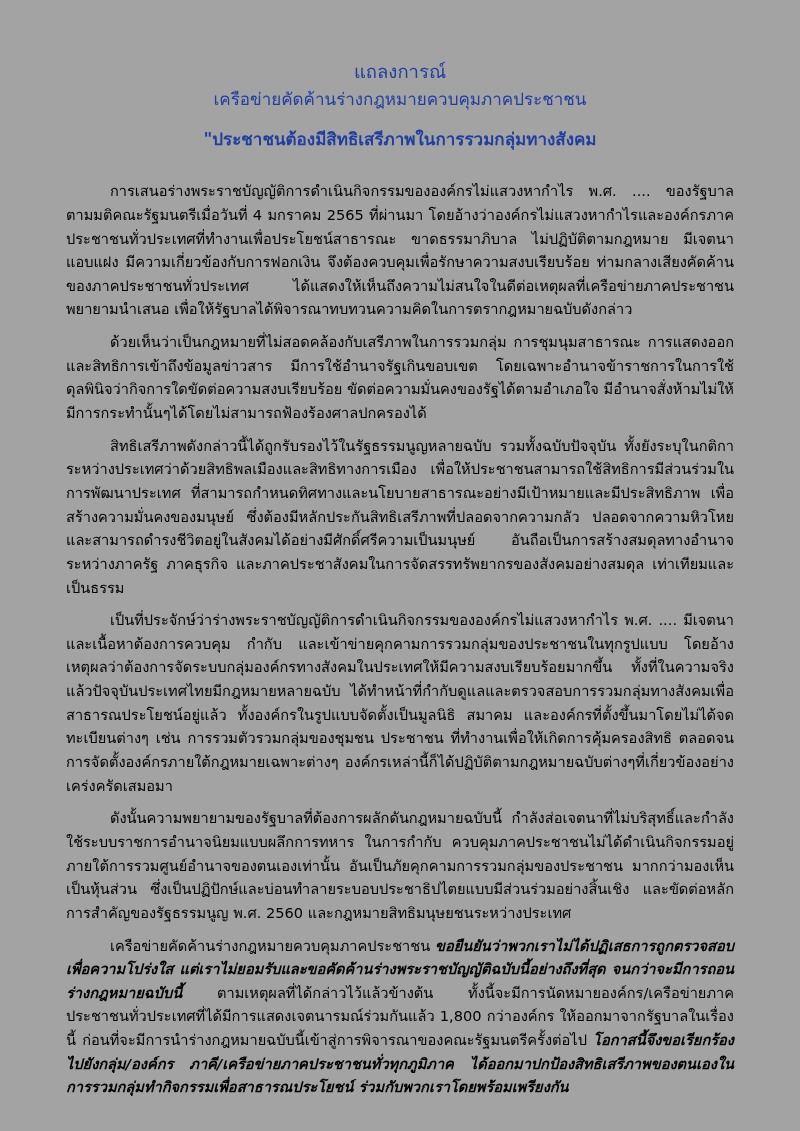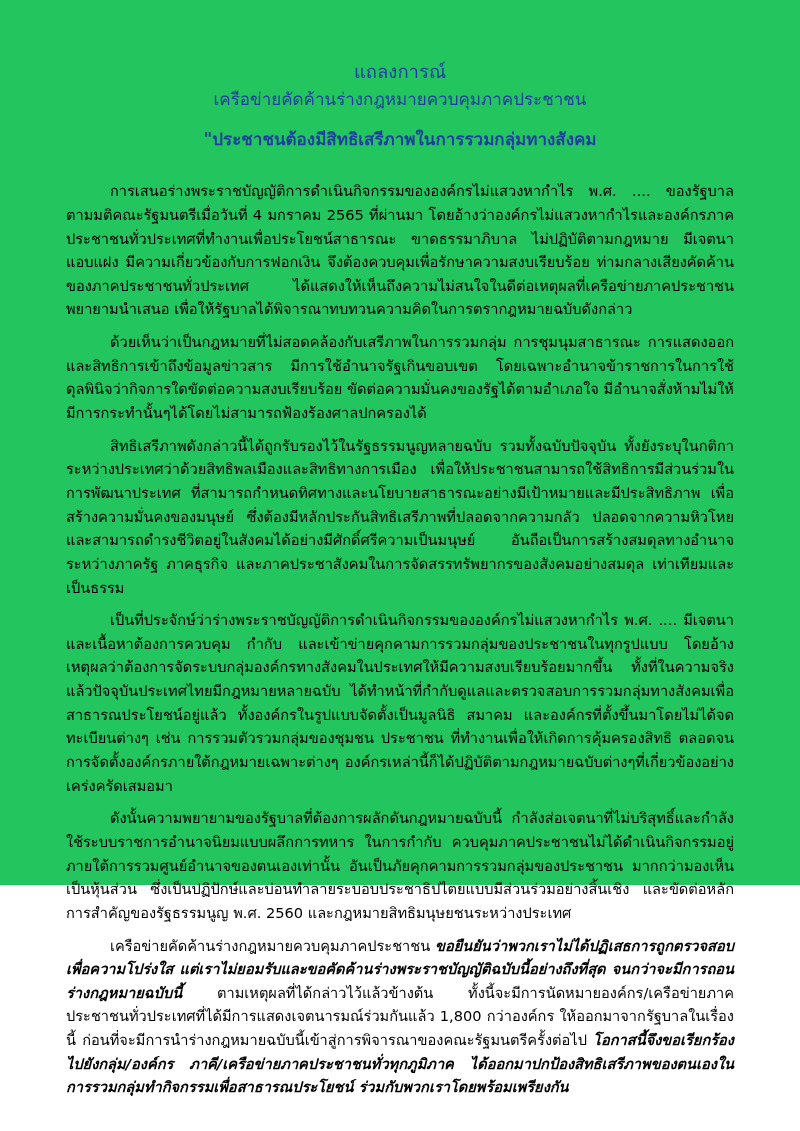--- a/index.html
+++ b/index.html
@@ -9,25 +9,25 @@
   }
   body {
     width: 800px;
     height: 1131px;
     font-family: "DejaVu Sans", "Liberation Sans", sans-serif;
     color: #000000;
     overflow: hidden;
   }
   .page {
     width: 800px;
-    height: 885px;
+    height: 1131px;
     box-sizing: border-box;
     padding: 58px 66px 12px 66px;
     position: relative;
-    background: #22c55e;
+    background: #a3a3a3;
   }
   .title-block {
     text-align: center;
     color: #1f3fa0;
     margin-bottom: 4px;
   }
   .title-main {
     font-size: 18.5px;
     line-height: 1.5;
     color: #1f3fa0;

